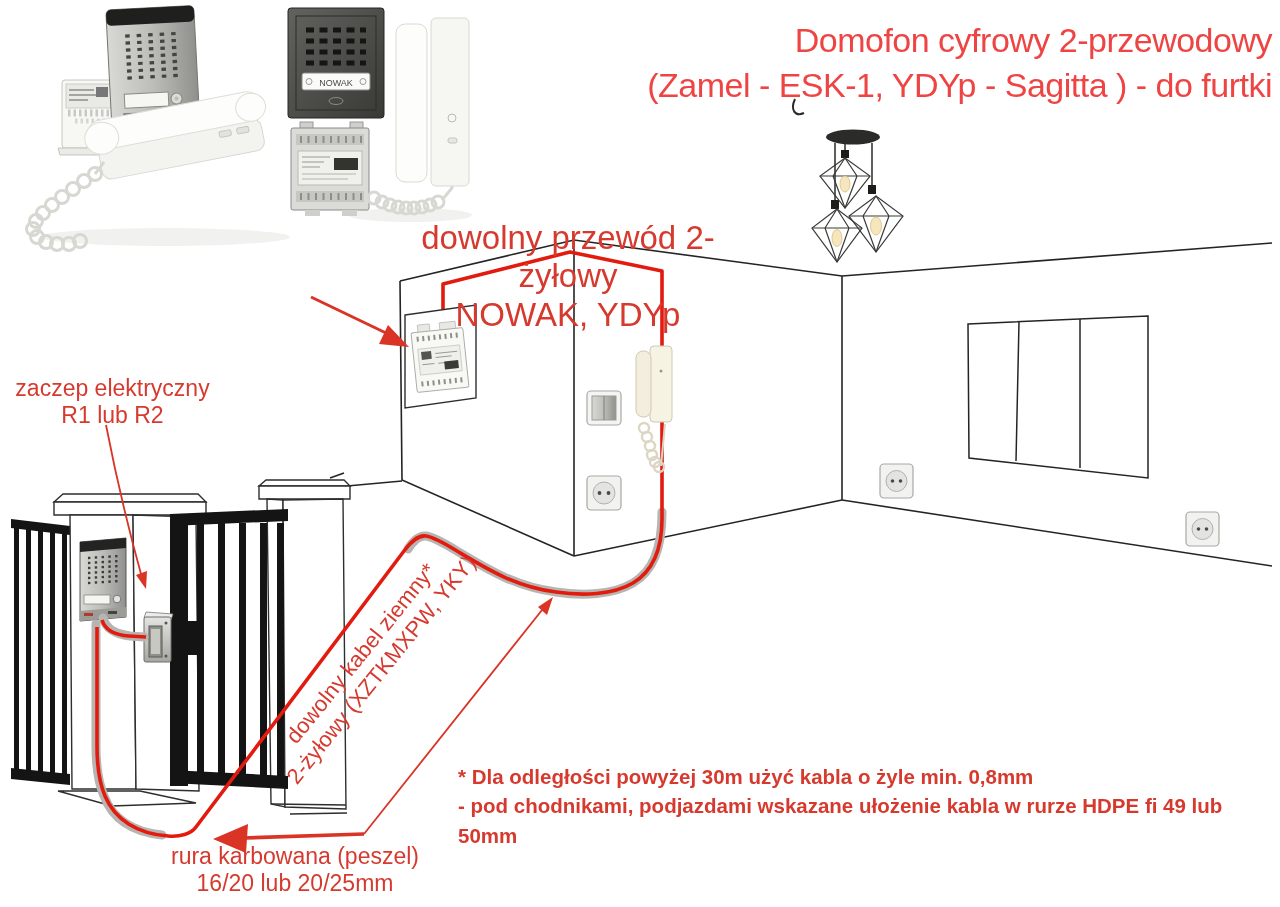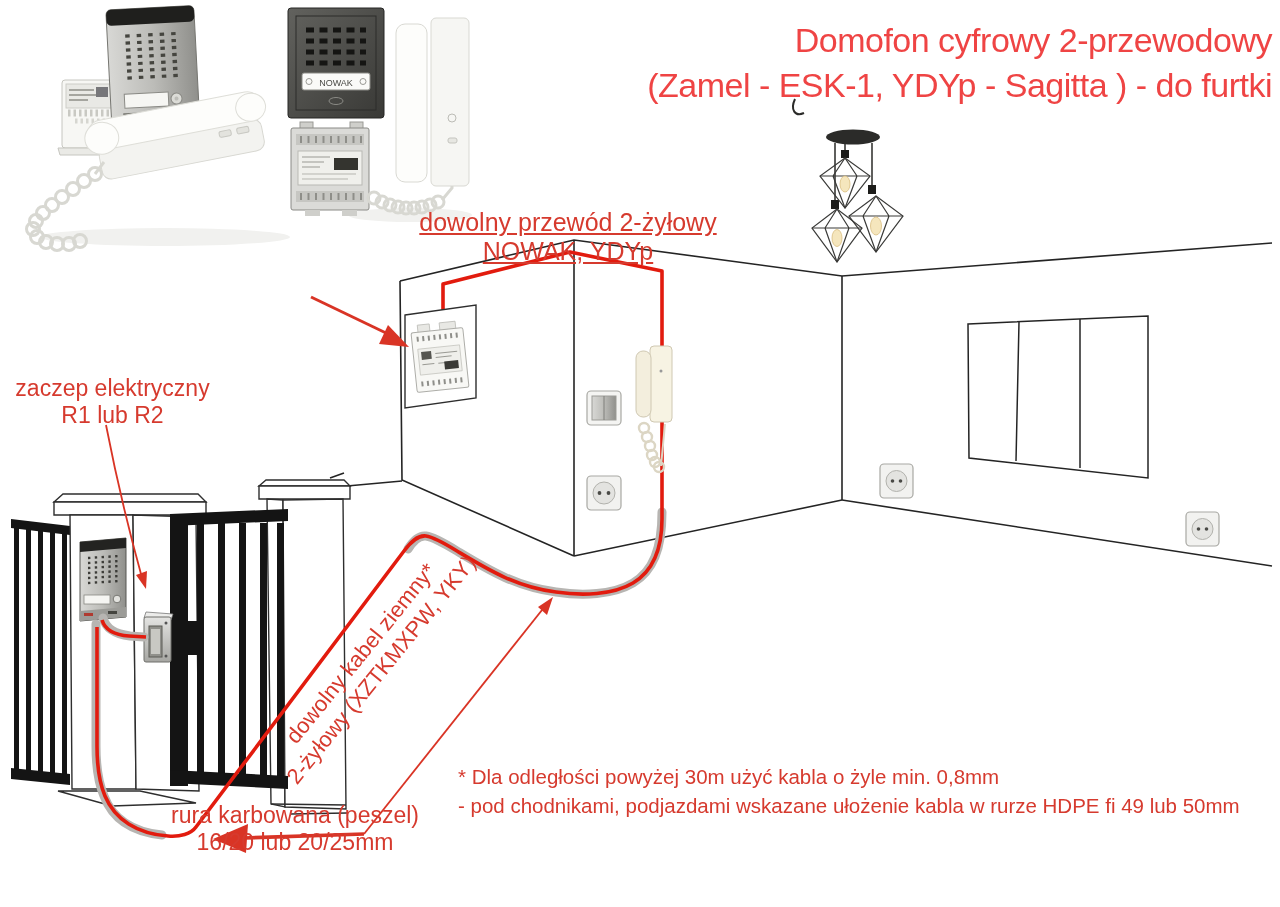--- a/index.html
+++ b/index.html
@@ -2,27 +2,27 @@
 <html><head>
 <meta charset="utf-8">
 <style>
   html,body{margin:0;padding:0;background:#fff;}
   .stage{position:relative;width:1280px;height:907px;background:#ffffff;overflow:hidden;
          font-family:"Liberation Sans", sans-serif;}
   .stage svg{position:absolute;left:0;top:0;}
   .title{position:absolute;top:18px;right:8px;width:780px;text-align:right;
          color:#ef4444;font-size:34px;line-height:1.33;letter-spacing:-0.5px;}
   .lbl{position:absolute;color:#d63a2e;text-align:center;line-height:1.16;}
-  #lbl-indoor{left:408px;top:208px;width:320px;font-size:25px;text-decoration:underline;}
+  #lbl-indoor{left:408px;top:219px;width:320px;font-size:33px;}
   #lbl-din{left:70px;top:278px;width:270px;font-size:23px;}
   #lbl-strike{left:-5px;top:375px;width:235px;font-size:23px;}
   #lbl-ground{left:196px;top:636px;width:350px;font-size:22px;transform:rotate(-51deg);}
-  #lbl-conduit{left:140px;top:802px;width:310px;font-size:23px;}
+  #lbl-conduit{left:140px;top:843px;width:310px;font-size:23px;}
   .notes{position:absolute;left:458px;top:762px;width:820px;color:#d63a2e;
-         font-size:20.5px;line-height:1.43;text-align:left;}
+         font-size:20.5px;line-height:1.43;text-align:left;font-weight:bold;}
 </style>
 </head>
 <body>
 
 <div class="stage">
 
 <svg width="1280" height="907" viewBox="0 0 1280 907">
   <defs>
     <linearGradient id="gSil" x1="0" y1="0" x2="1" y2="0">
       <stop offset="0" stop-color="#d8d8d5"></stop>

